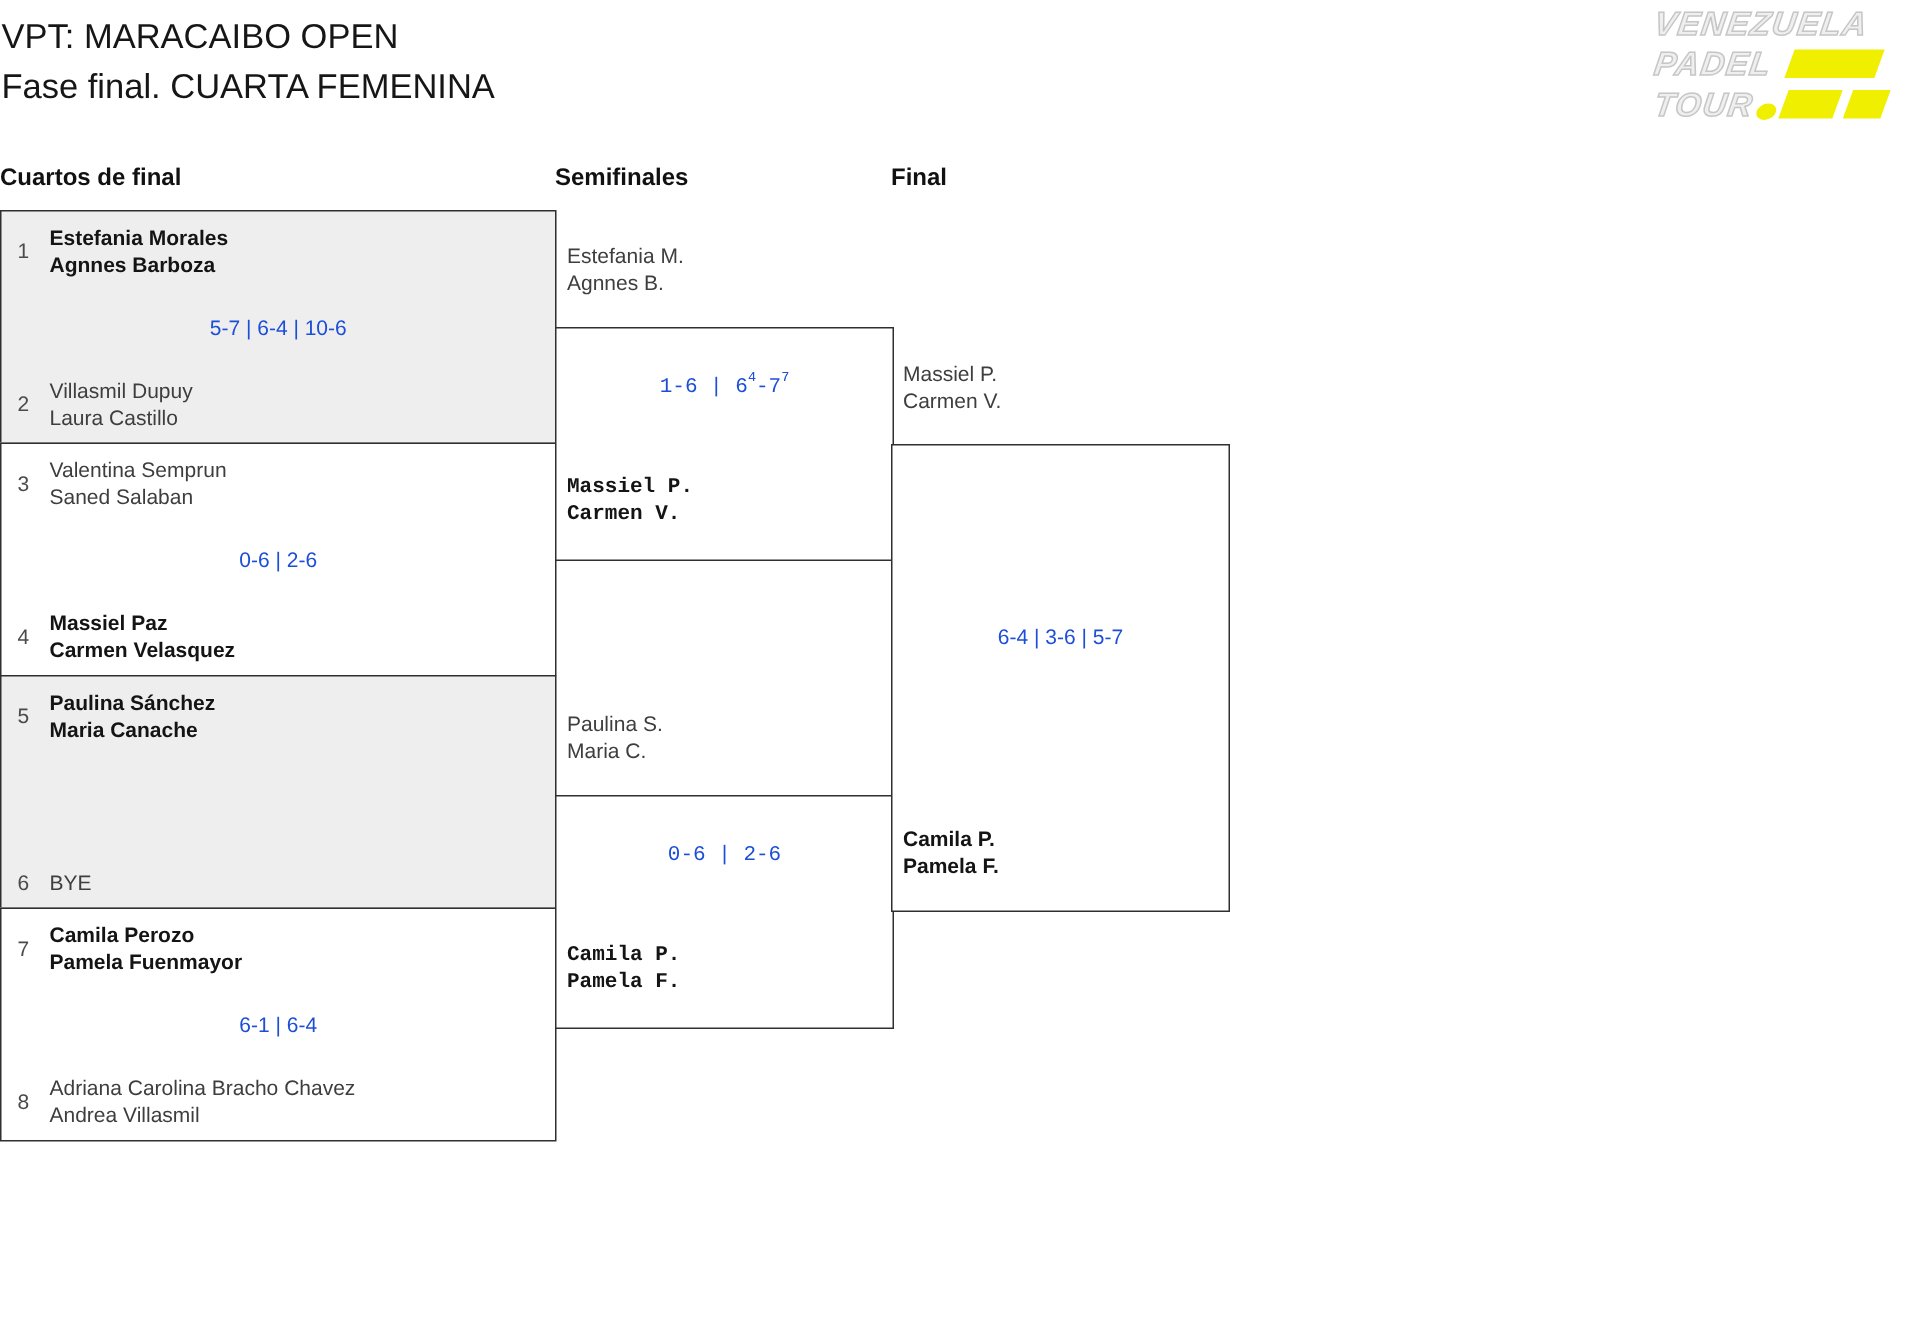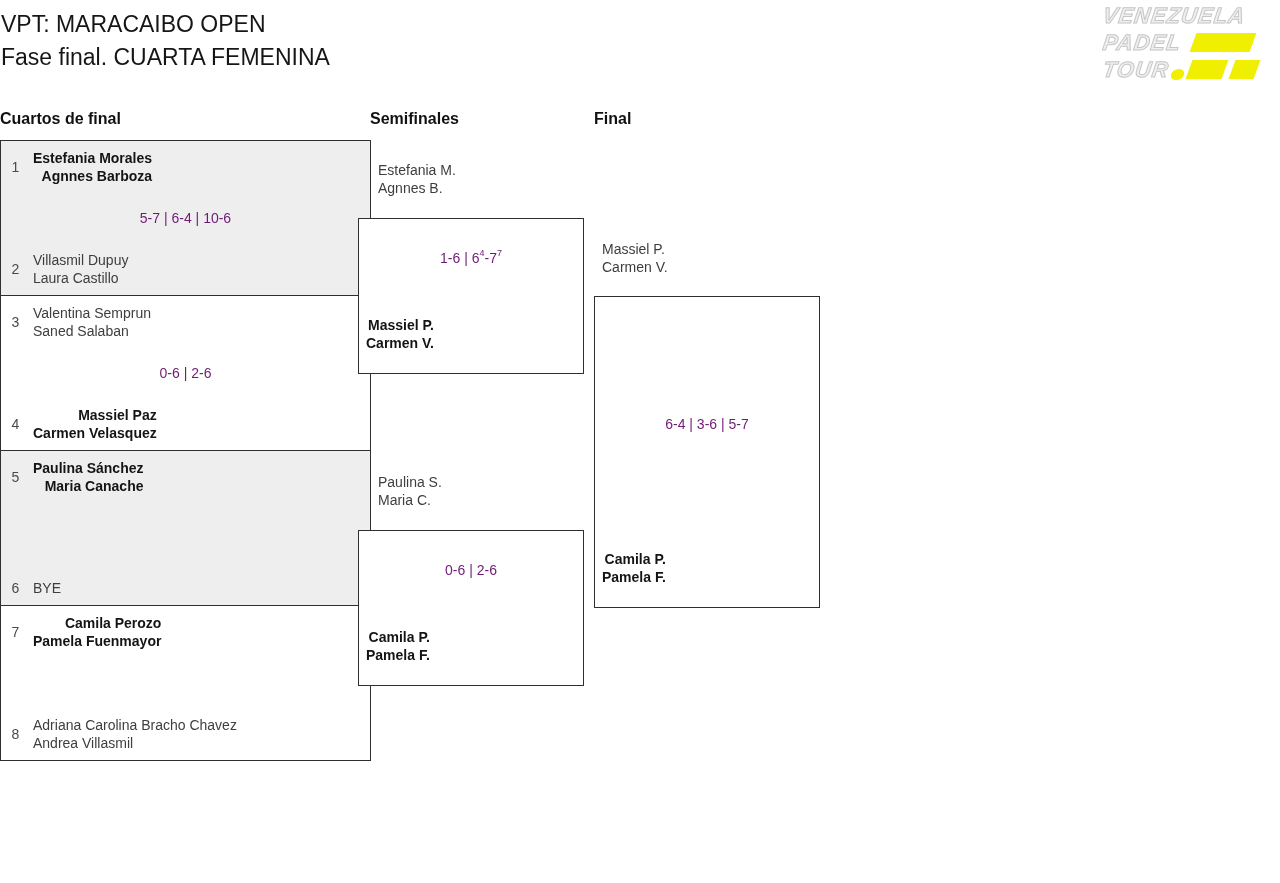--- a/index.html
+++ b/index.html
@@ -32,25 +32,25 @@
 
   
   .match{position:absolute;border:1px solid #2f2f2f;box-sizing:border-box;background:#ffffff;}
   .match.shade{background:#eeeeee;}
   .qf{left:0;width:371px;height:156px;display:flex;flex-direction:column;justify-content:space-between;padding:8px 0;}
   #qf1{top:140px;} #qf2{top:295px;} #qf3{top:450px;} #qf4{top:605px;}
 
   .team-row{display:flex;align-items:center;gap:10px;padding-left:7px;}
   .seed{min-width:15px;text-align:center;font-size:14px;color:#4a4a4a;}
   .names{display:flex;flex-direction:column;font-size:14px;line-height:18px;color:#3e3e3e;}
-  .winner{font-weight:bold;color:#141414;align-items:flex-end;}
-  .score{font-size:14px;color:#701a75;text-align:center;}
+  .winner{font-weight:bold;color:#141414;}
+  .score{font-size:14px;color:#1d4ed8;text-align:center;}
   sup{font-size:9px;line-height:0;position:relative;top:-1px;}
 
-  .sf{left:358px;width:226px;height:156px;}
+  .sf{left:370px;width:226px;height:156px;font-family:Liberation Mono, monospace;}
   #sf1{top:218px;} #sf2{top:530px;}
   .sf .score{position:absolute;left:0;right:0;top:31px;}
   .sf .winner-pos{position:absolute;left:7px;top:97px;}
 
   .final-box{left:594px;width:226px;height:312px;top:296px;}
   .final-box .score{position:absolute;left:0;right:0;top:108px;margin-top:11px;}
   .final-box .winner-pos{position:absolute;left:7px;top:253px;}
 
   .float-team{position:absolute;font-size:14px;line-height:18px;color:#3e3e3e;}
   .float-team div{white-space:nowrap;}
@@ -141,20 +141,21 @@
 </div>
 
 <div class="match qf" id="qf4">
   <div class="team-row">
     <span class="seed">7</span>
     <span class="names winner">
       <span>Camila Perozo</span>
       <span>Pamela Fuenmayor</span>
     </span>
   </div>
+  <div class="score">6-1 | 6-4</div>
   <div class="team-row">
     <span class="seed">8</span>
     <span class="names">
       <span>Adriana Carolina Bracho Chavez</span>
       <span>Andrea Villasmil</span>
     </span>
   </div>
 </div>
 
 <div class="float-team" id="sf1-label">

